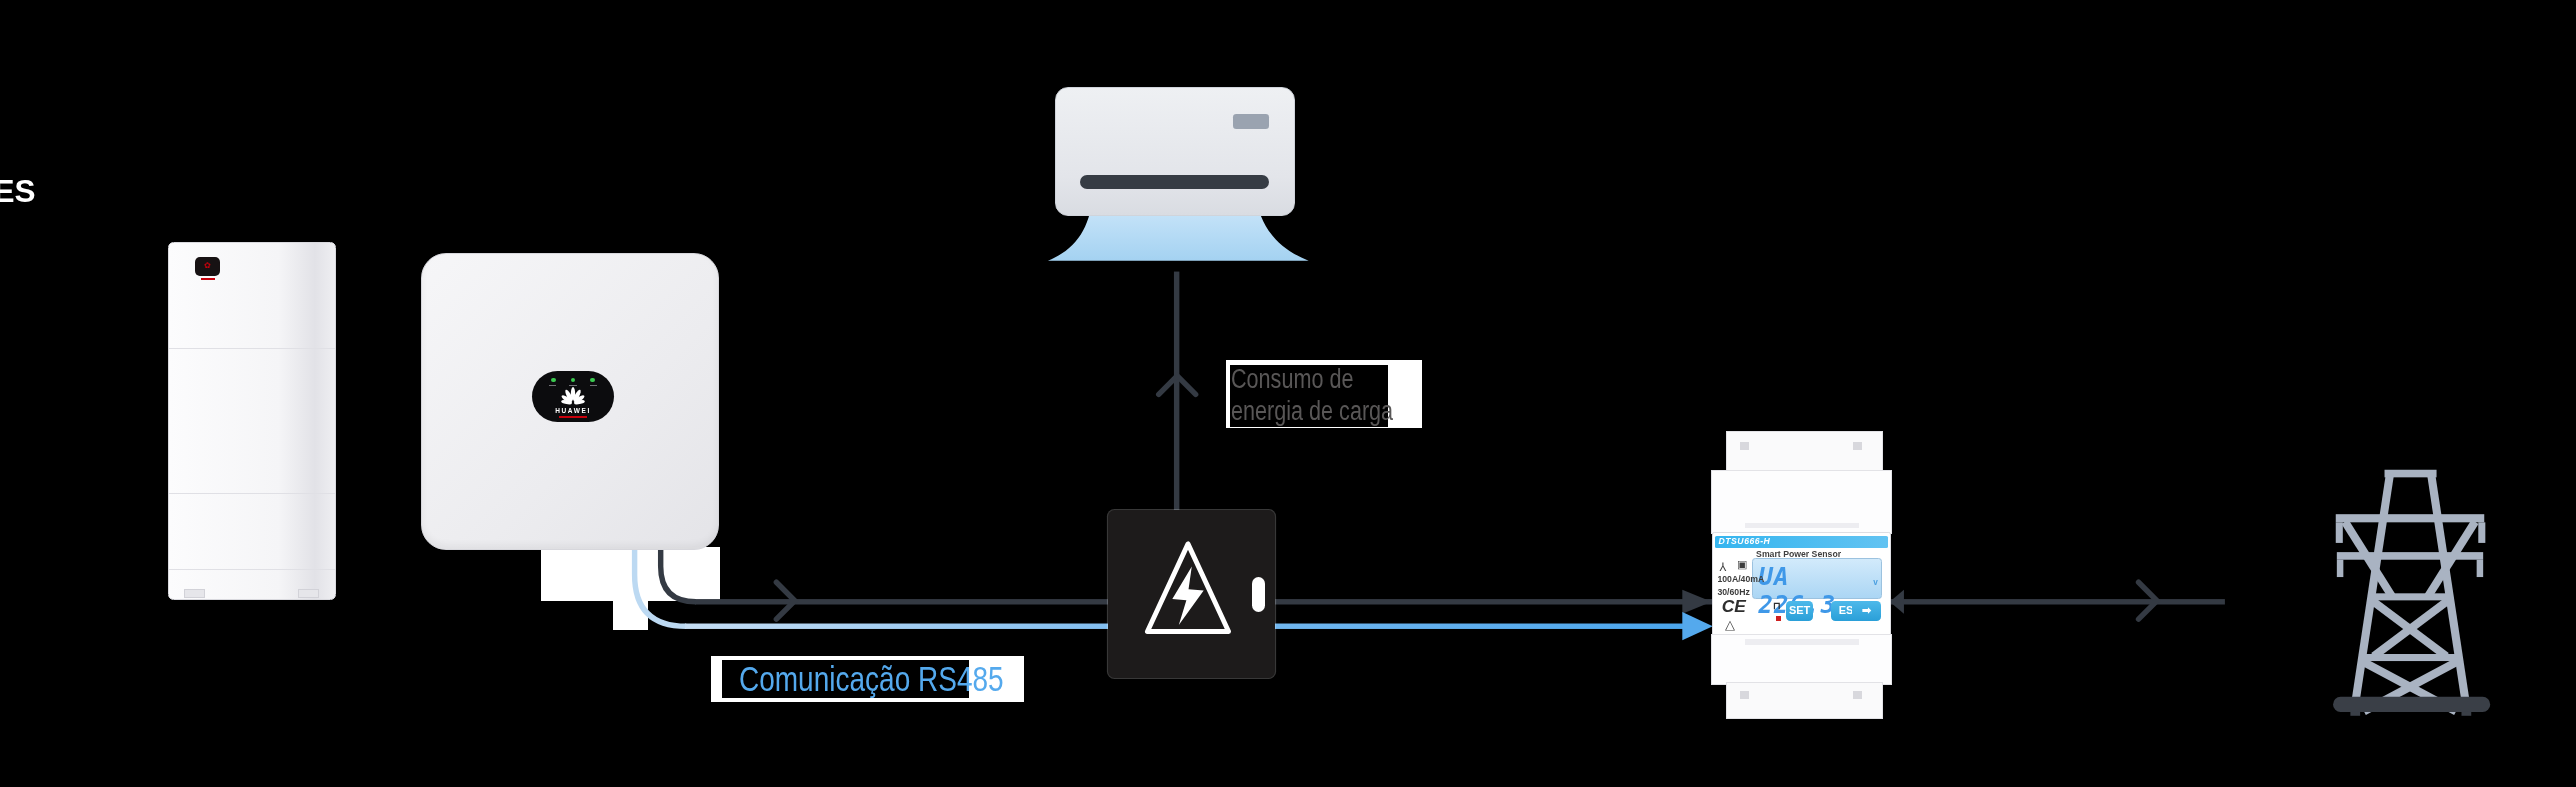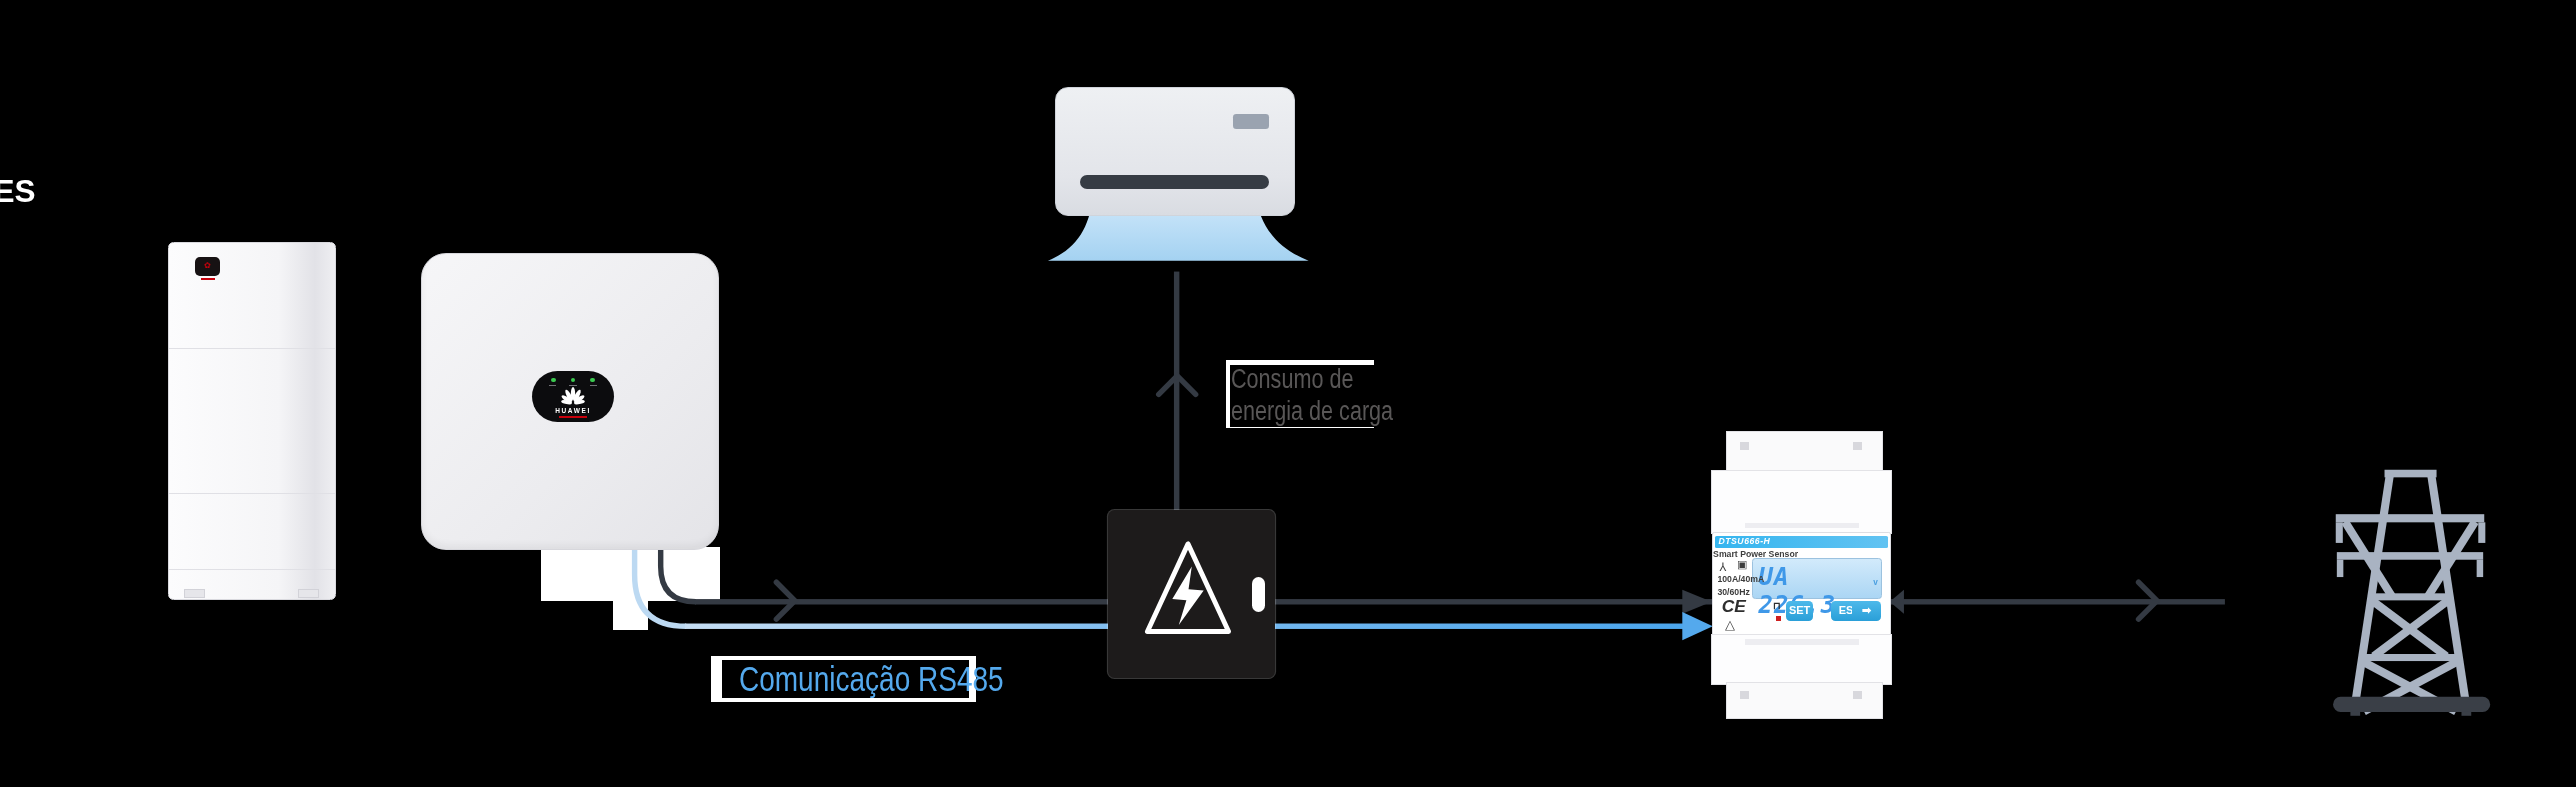--- a/index.html
+++ b/index.html
@@ -1,21 +1,21 @@
 <!DOCTYPE html>
 <html style="font-size:8.7px"><head>
 <meta charset="utf-8">
 <style>
   html,body{margin:0;padding:0;background:#000;}
   #stage{position:relative;width:2576px;height:787px;background:#000;overflow:hidden;
          font-family:"Liberation Sans",sans-serif;}
   .abs{position:absolute;}
 
   
-  .lblbox{position:absolute;background:#ffffff;}
+  .lblbox{position:absolute;background:#ffffff;padding-left:48px;}
   .lblblack{position:absolute;background:#000000;}
   .lbltxt{position:absolute;color:#595757;font-size:27px;line-height:31.5px;white-space:nowrap;
           transform:scaleX(0.8);transform-origin:0 0;}
   .lbltxt.blue{color:#54a9ed;font-size:35px;line-height:35px;}
   .lbltxt.ghost{color:#000;font-size:30px;-webkit-text-stroke:0.5px rgba(255,255,255,0.65);}
 
   .edge-frag{position:absolute;left:-6.5px;top:173px;color:#ffffff;font-size:31.5px;font-weight:bold;}
   .black-frag{position:absolute;left:16.3px;top:555px;width:58px;height:30px;background:#000;}
 
   
@@ -61,21 +61,21 @@
   .m-flange-t{position:absolute;left:15px;top:0;width:155px;height:40px;background:#fafafb;border:0.5px solid #e2e2e6;}
   .m-flange-b{position:absolute;left:15px;top:251px;width:155px;height:35px;background:#fafafb;border:0.5px solid #e2e2e6;}
   .m-sq{position:absolute;width:8.7px;height:8.7px;background:#d8d8dd;}
   .m-body-t{position:absolute;left:0;top:39px;width:179px;height:62px;background:#fdfdfe;border:0.5px solid #e3e3e7;}
   .m-body-b{position:absolute;left:0;top:203px;width:179px;height:49px;background:#fdfdfe;border:0.5px solid #e3e3e7;}
   .m-notch{position:absolute;background:#ededf1;height:5.4px;}
   .m-face{position:absolute;left:1.1px;top:101px;width:177px;height:103px;background:#ffffff;border:0.5px solid #dedee3;border-radius:2.2px;}
   .m-bluebar{position:absolute;left:2.2px;top:2.7px;width:173px;height:12px;border-radius:1.6px;
              background:linear-gradient(90deg,#35b5ef,#62c3f2);}
   .m-model{position:absolute;left:5.4px;top:3.3px;color:#fff;font-size:8.7px;font-weight:bold;font-style:italic;letter-spacing:0.5px;}
-  .m-title{position:absolute;left:0;top:16.3px;width:171px;text-align:left;color:#3f3f3f;font-size:8.7px;font-weight:bold;}
+  .m-title{position:absolute;left:0;top:16.3px;width:171px;text-align:center;color:#3f3f3f;font-size:8.7px;font-weight:bold;}
   .m-lcd{position:absolute;left:39px;top:25px;width:128px;height:39px;border-radius:3.3px;
          background:linear-gradient(180deg,#d2eafb,#abd6f4);border:1.6px solid #9cc2df;}
   .m-lcd-val{position:absolute;left:5.4px;top:4.3px;color:#3f98e8;font-family:"DejaVu Sans Mono",monospace;
              font-weight:bold;font-style:italic;font-size:24px;letter-spacing:1.1px;}
   .m-lcd-unit{position:absolute;right:3.3px;top:18.5px;color:#4a9fe0;font-size:8.2px;font-weight:bold;}
   .m-ico{position:absolute;color:#3c3c3c;}
   .m-spec{position:absolute;color:#3c3c3c;font-size:8.7px;font-weight:bold;}
   .m-ce{position:absolute;left:8.7px;top:63px;color:#2e2e2e;font-size:17.4px;font-style:italic;font-weight:bold;}
   .m-cert{position:absolute;left:12px;top:84px;color:#3c3c3c;font-size:13px;}
   .m-btn{position:absolute;top:68px;height:19.6px;border-radius:4.3px;background:linear-gradient(180deg,#4db9ea,#2a9fd8);

